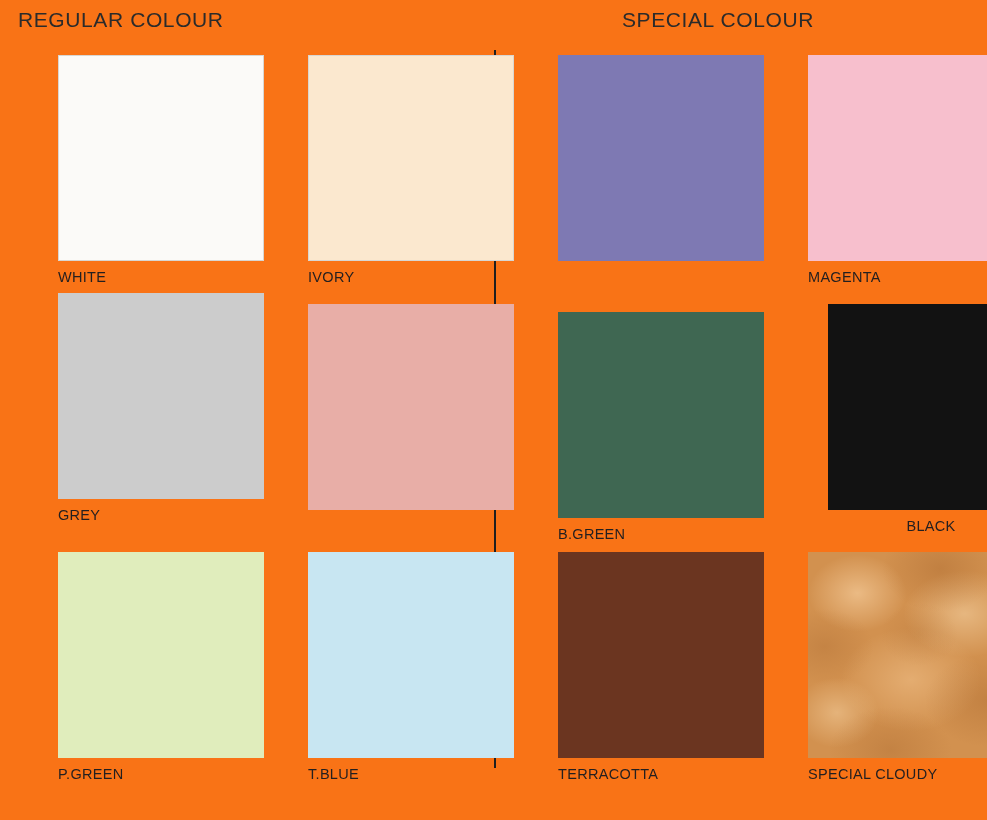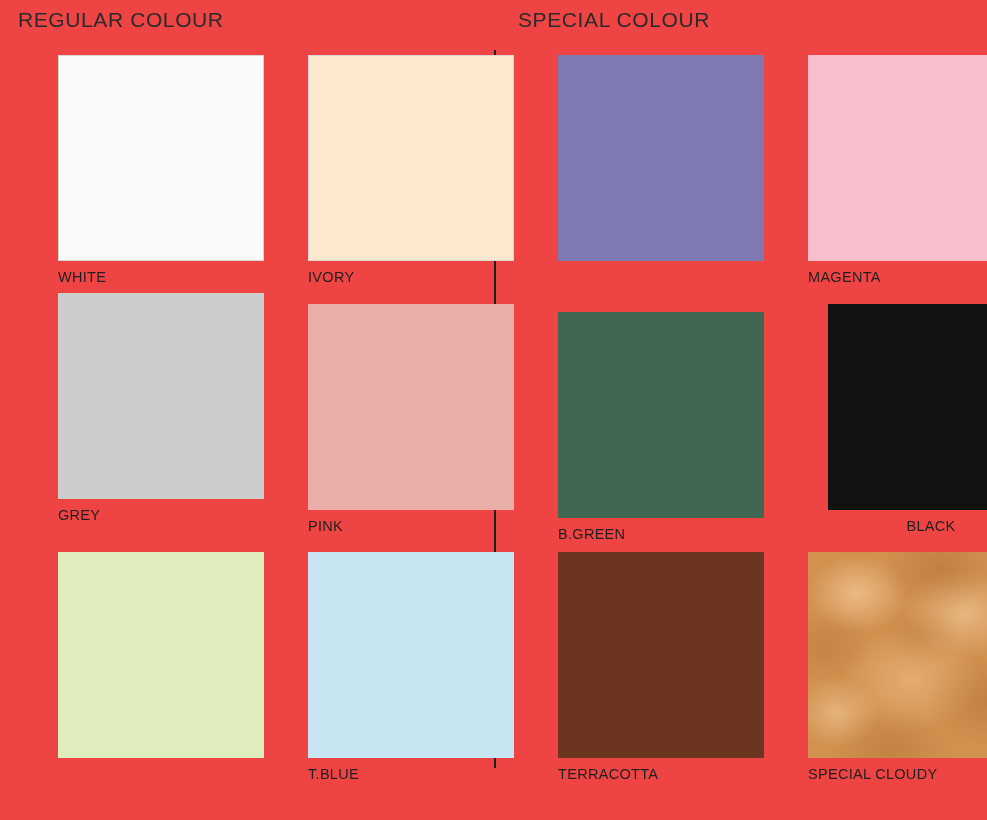--- a/index.html
+++ b/index.html
@@ -13,35 +13,35 @@
     font-family: "Liberation Sans", sans-serif;
     color: #231f20;
     -webkit-font-smoothing: antialiased;
     overflow: hidden;
   }
 
   #sheet {
     position: relative;
     width: 987px;
     height: 820px;
-    background: #ef4444;
+    background: #f97316;
   }
 
   
   .section-header {
     position: absolute;
     top: 8px;
     font-size: 21px;
     font-weight: 400;
     letter-spacing: 0.6px;
     color: #2b2b2b;
     white-space: nowrap;
   }
   .section-header.left  { left: 18px; text-align: left; }
-  .section-header.right { left: 518px; width: 456px; text-align: left; }
+  .section-header.right { left: 490px; width: 456px; text-align: center; }
 
   
   #divider {
     position: absolute;
     left: 494px;
     top: 50px;
     width: 2px;
     height: 718px;
     background: #1f1f1f;
   }
@@ -124,32 +124,32 @@
       <div class="swatch-cell" style="left: 768px; top: 55px;">
         <div class="swatch-chip" style="background: rgb(247, 191, 205);"></div>
         <div class="swatch-label">MAGENTA</div>
       </div>
       <div class="swatch-cell" style="left: 18px; top: 293px;">
         <div class="swatch-chip" style="background: rgb(204, 204, 204);"></div>
         <div class="swatch-label">GREY</div>
       </div>
       <div class="swatch-cell" style="left: 268px; top: 304px;">
         <div class="swatch-chip" style="background: rgb(232, 174, 167);"></div>
-        <div class="swatch-label">PINK</div>
       </div>
       <div class="swatch-cell" style="left: 518px; top: 304px; margin-top: 8px;">
         <div class="swatch-chip" style="background: rgb(63, 103, 82);"></div>
         <div class="swatch-label">B.GREEN</div>
       </div>
       <div class="swatch-cell" style="left: 788px; top: 304px; text-align: center;">
         <div class="swatch-chip" style="background: rgb(18, 18, 18);"></div>
         <div class="swatch-label">BLACK</div>
       </div>
       <div class="swatch-cell" style="left: 18px; top: 552px;">
         <div class="swatch-chip" style="background: rgb(224, 237, 188);"></div>
+        <div class="swatch-label">P.GREEN</div>
       </div>
       <div class="swatch-cell" style="left: 268px; top: 552px;">
         <div class="swatch-chip" style="background: rgb(200, 230, 242);"></div>
         <div class="swatch-label">T.BLUE</div>
       </div>
       <div class="swatch-cell" style="left: 518px; top: 552px;">
         <div class="swatch-chip" style="background: rgb(107, 53, 32);"></div>
         <div class="swatch-label">TERRACOTTA</div>
       </div>
       <div class="swatch-cell" style="left: 768px; top: 552px;">

